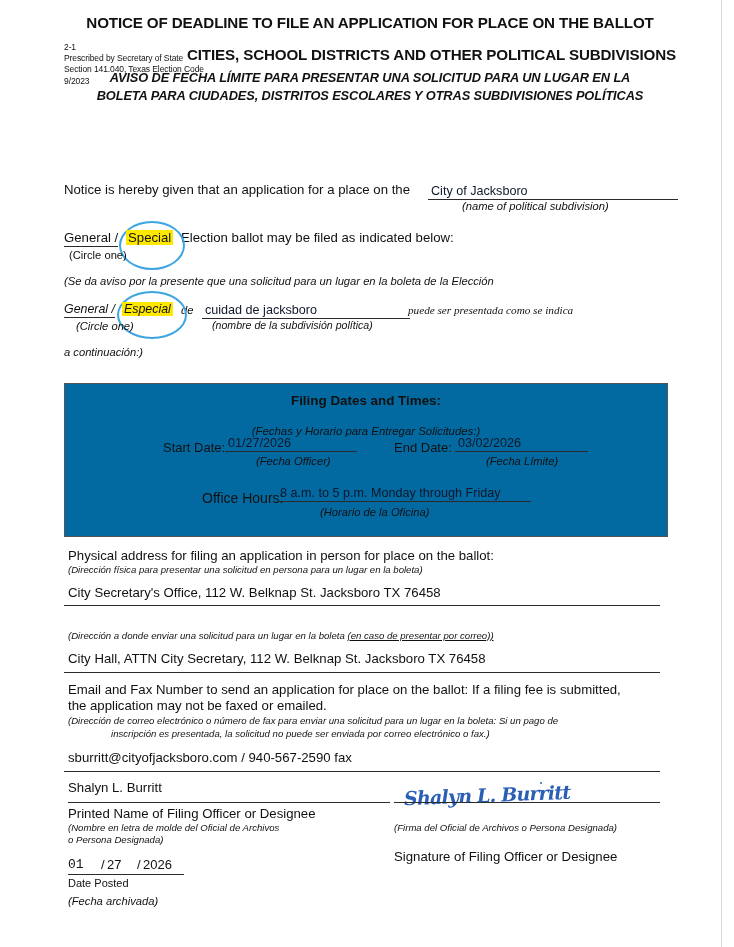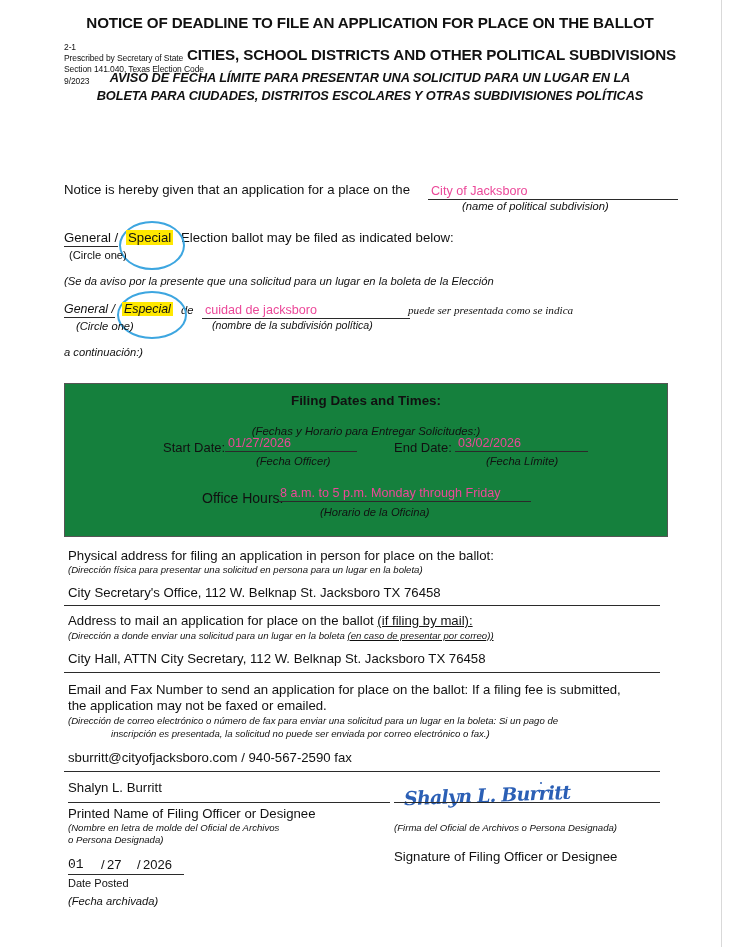--- a/index.html
+++ b/index.html
@@ -73,21 +73,21 @@
   .blank {
     position: absolute;
     border-bottom: 1.3px solid #2a2a2a;
   }
   .blank .val {
     position: absolute;
     left: 3px;
     bottom: 1px;
     font-size: 12.6px;
     white-space: nowrap;
-    color: #ec4899;
+    color: #0f172a;
   }
   .caption {
     position: absolute;
     font-style: italic;
     font-size: 11.2px;
     white-space: nowrap;
   }
   .gen {
     position: absolute;
     font-size: 13.2px;
@@ -119,21 +119,21 @@
 
   
   .filing-box {
     position: absolute;
     left: 64px;
     top: 383px;
     width: 604px;
     height: 154px;
     border: 1.4px solid #555555;
     box-sizing: border-box;
-    background: #15803d;
+    background: #0369a1;
   }
   .fb-title {
     text-align: center;
     font-weight: bold;
     font-size: 13.4px;
     margin-top: 9px;
   }
   .fb-sub {
     text-align: center;
     font-style: italic;
@@ -240,23 +240,20 @@
   <div class="blank" style="left:277px; top:482px; width:254px; height:19px;">
     <span class="val">8 a.m. to 5 p.m. Monday through Friday</span>
   </div>
   <div class="caption" style="left:320px; top:506px;">(Horario de la Oficina)</div>
 
   <div class="abs" style="left:68px; top:548px; font-size:13.2px;">Physical address for filing an application in person for place on the ballot:</div>
   <div class="abs sub-it-sm" style="left:68px; top:564px;">(Dirección física para presentar una solicitud en persona para un lugar en la boleta)</div>
   <div class="abs" style="left:68px; top:585px; font-size:13.2px;">City Secretary's Office, 112 W. Belknap St. Jacksboro TX 76458</div>
   <div class="rule" style="top:605px;"></div>
 
-  <div class="abs" style="left:68px; top:613px; font-size:13.2px;">
-    <span>Address to mail an application for place on the ballot </span><span class="u">(if filing by mail):</span>
-  </div>
   <div class="abs sub-it-sm" style="left:68px; top:630px;">
     <span>(Dirección a donde enviar una solicitud para un lugar en la boleta </span><span class="u">(en caso de presentar por correo))</span>
   </div>
   <div class="abs" style="left:68px; top:651px; font-size:13.2px;">City Hall, ATTN City Secretary, 112 W. Belknap St. Jacksboro TX 76458</div>
   <div class="rule" style="top:672px;"></div>
 
   <div class="abs" style="left:68px; top:682px; font-size:13.2px;">Email and Fax Number to send an application for place on the ballot:  If a filing fee is submitted,</div>
   <div class="abs" style="left:68px; top:698px; font-size:13.2px;">the application may not be faxed or emailed.</div>
   <div class="abs sub-it-sm" style="left:68px; top:715px;">(Dirección de correo electrónico o número de fax para enviar una solicitud para un lugar en la boleta: Si un pago de</div>
   <div class="abs sub-it-sm" style="left:68px; top:728px;margin-left:43px;">inscripción es presentada, la solicitud no puede ser enviada por correo electrónico o fax.)</div>

